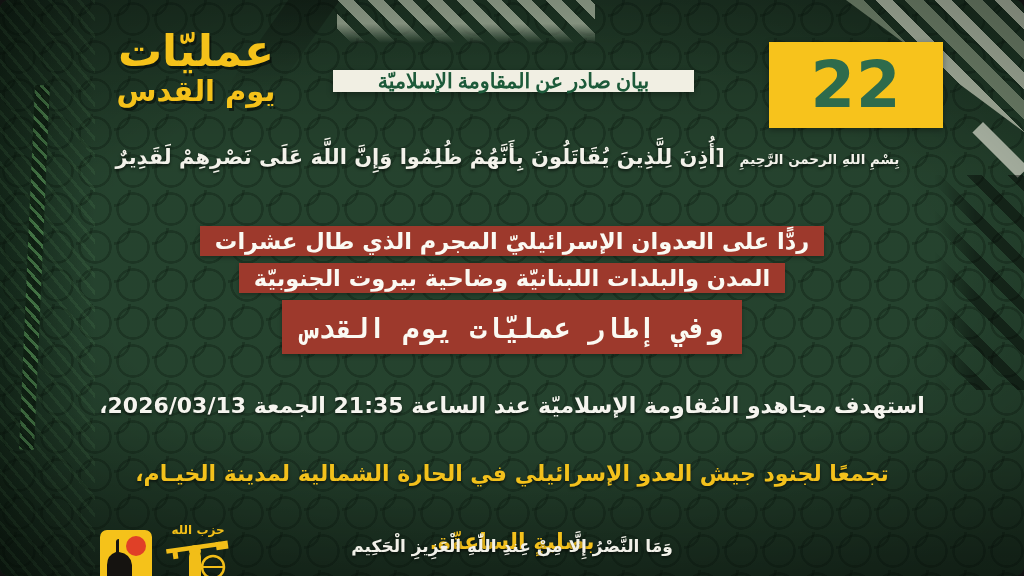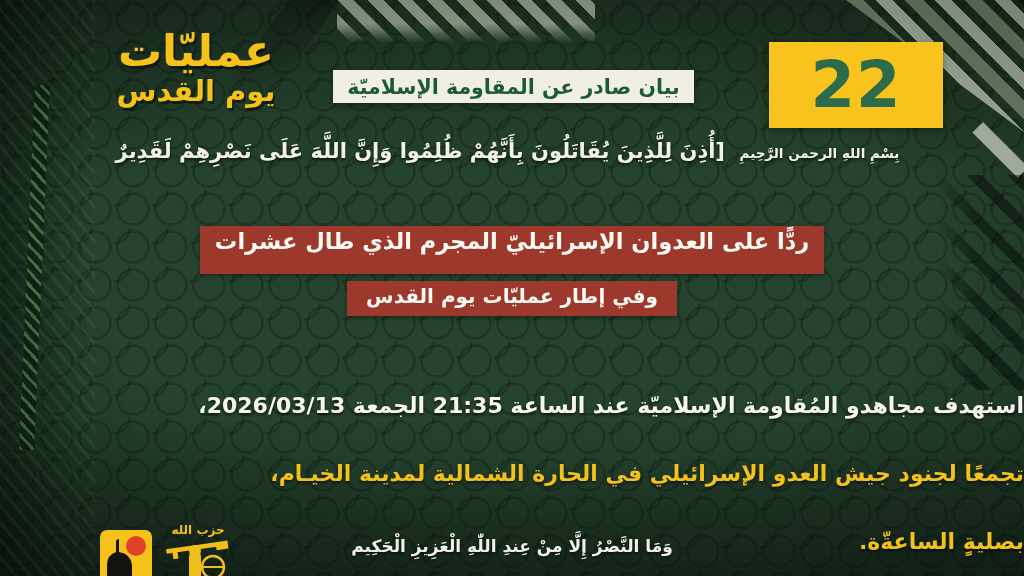--- a/index.html
+++ b/index.html
@@ -42,40 +42,40 @@
     mask-image:linear-gradient(to left,#000 55%,transparent 100%);}
   .vignette{inset:0;z-index:2;pointer-events:none;
     background:radial-gradient(ellipse 75% 65% at 50% 46%, rgba(0,0,0,0) 55%, rgba(0,0,0,0.33) 100%);}
   
   .content{position:absolute;inset:0;z-index:3;}
   .logo{left:90px;top:26px;width:212px;text-align:center;direction:rtl;
     color:#f5c21a;font-weight:bold;line-height:1.12;
     text-shadow:2px 3px 0 rgba(0,0,0,0.45);}
   .logo .l1{font-size:44px;letter-spacing:2px;}
   .logo .l2{font-size:29px;letter-spacing:1px;}
-  .banner{left:333px;top:70px;width:361px;height:33px;background:#f1efe3;
+  .banner{left:333px;top:70px;width:361px;height:22px;background:#f1efe3;
     display:flex;align-items:center;justify-content:center;direction:rtl;
     color:#1d5a3a;font-weight:bold;font-size:20.5px;
-    box-shadow:0 2px 6px rgba(0,0,0,0.35);}
+    box-shadow:0 2px 6px rgba(0,0,0,0.35);font-family:Liberation Serif, serif;}
   .numplate{left:769px;top:42px;width:174px;height:86px;background:#f7c31c;
     display:flex;align-items:center;justify-content:center;
     color:#2e6b4c;font-weight:bold;font-size:64px;letter-spacing:1px;
     box-shadow:0 2px 6px rgba(0,0,0,0.35);}
   .verse{left:70px;top:139px;width:884px;text-align:center;direction:rtl;
     color:#f3f2ea;font-weight:bold;text-shadow:0 2px 3px rgba(0,0,0,0.6);}
-  .v-line{line-height:24px;}
+  .v-line{line-height:36px;}
   .v-big{font-size:21px;}
   .v-small{font-size:13.5px;margin:0 9px;}
   .red-stack{left:0;top:226px;width:1024px;display:flex;flex-direction:column;
     align-items:center;gap:7px;direction:rtl;}
   .red-line{background:#9d392c;color:#fbfaf3;font-weight:bold;font-size:22.5px;
-    padding:2px 15px 20px;box-shadow:0 2px 4px rgba(0,0,0,0.3);white-space:nowrap;}
-  .red-line.big{font-size:20px;padding:3px 19px 8px;}
+    padding:2px 15px 2px;box-shadow:0 2px 4px rgba(0,0,0,0.3);white-space:nowrap;}
+  .red-line.big{font-size:28px;padding:12px 19px 8px;font-family:Liberation Mono, monospace;}
   .body-stack{left:0;top:393px;width:1024px;display:flex;flex-direction:column;
-    align-items:flex-start;gap:15px;direction:rtl;font-weight:bold;font-size:22px;
+    align-items:center;gap:15px;direction:rtl;font-weight:bold;font-size:22px;
     text-shadow:0 2px 3px rgba(0,0,0,0.55);white-space:nowrap;}
   .body-white{color:#f6f5ef;}
   .body-yellow{color:#f3c11c;margin-top:28px;}
   .closing{left:0;top:536px;width:1024px;text-align:center;direction:rtl;
     color:#f2f1e9;font-weight:bold;font-size:17px;
     text-shadow:0 2px 3px rgba(0,0,0,0.55);}
   .quds-logo{left:99px;top:529px;}
   .party-logo{left:156px;top:521px;}
 </style>
 </head>
@@ -105,20 +105,21 @@
 
     <div class="abs verse">
       <div class="v-line">
         <span class="v-small">بِسْمِ اللهِ الرحمن الرَّحِيمِ</span>
         <span class="v-big">[أُذِنَ لِلَّذِينَ يُقَاتَلُونَ بِأَنَّهُمْ ظُلِمُوا وَإِنَّ اللَّهَ عَلَى نَصْرِهِمْ لَقَدِيرٌ</span>
       </div>
     </div>
 
     <div class="abs red-stack">
       <div class="red-line">ردًّا على العدوان الإسرائيليّ المجرم الذي طال عشرات</div>
+      <div class="red-line">المدن والبلدات اللبنانيّة وضاحية بيروت الجنوبيّة</div>
       <div class="red-line big">وفي إطار عمليّات يوم القدس</div>
     </div>
 
     <div class="abs body-stack">
       <div class="body-white">استهدف مجاهدو المُقاومة الإسلاميّة عند الساعة 21:35 الجمعة 2026/03/13،</div>
       <div class="body-yellow">تجمعًا لجنود جيش العدو الإسرائيلي في الحارة الشمالية لمدينة الخيـام،</div>
       <div class="body-yellow">بصليةٍ الساعةّة.</div>
     </div>
 
     <div class="abs closing">وَمَا النَّصْرُ إِلَّا مِنْ عِندِ اللّٰهِ الْعَزِيزِ الْحَكِيم</div>

